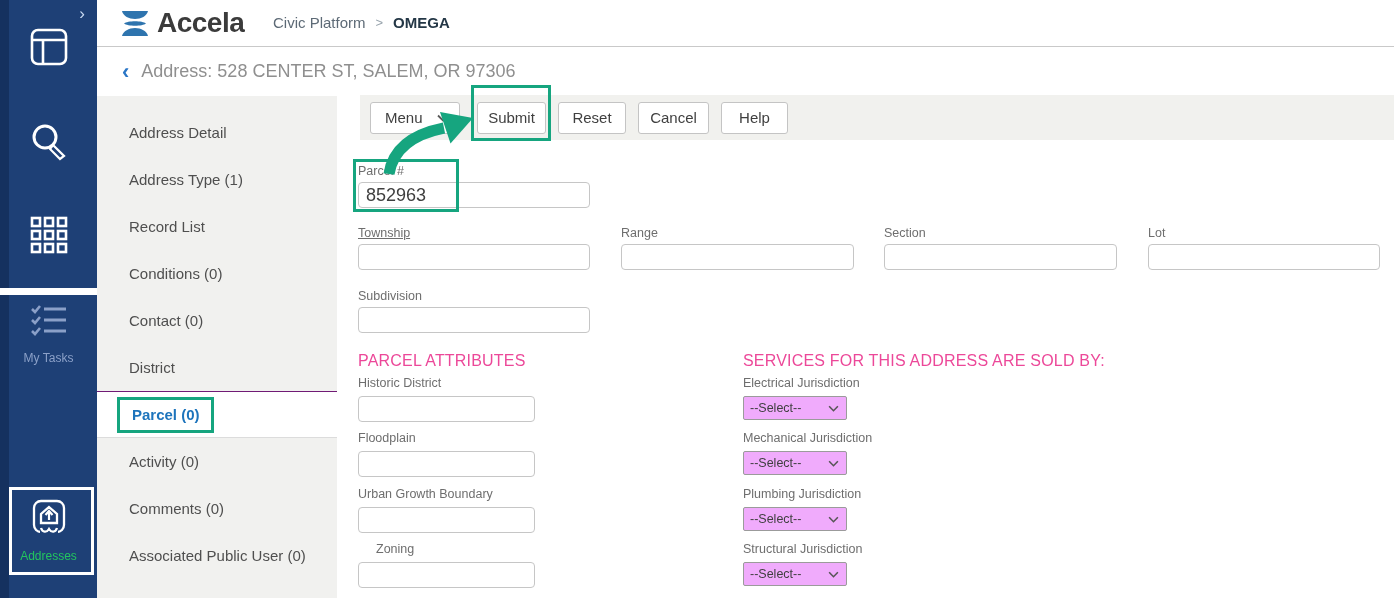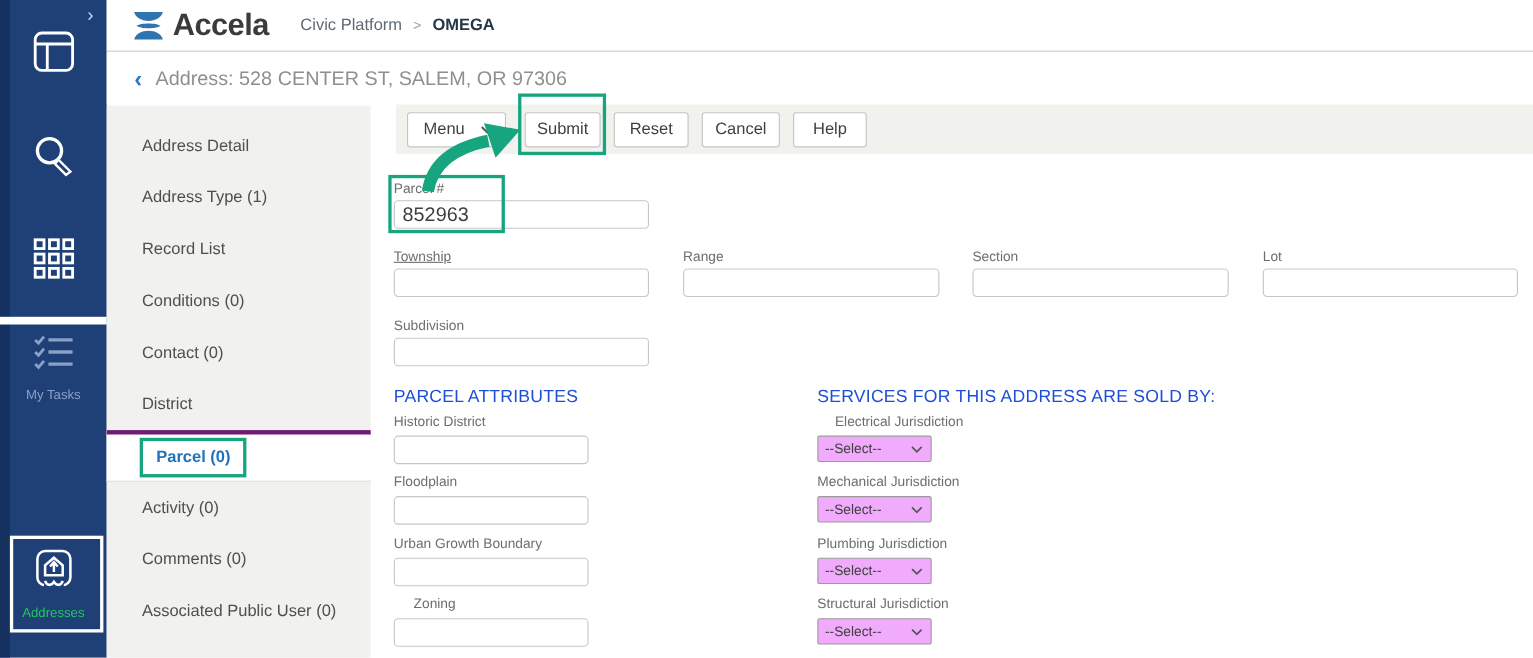--- a/index.html
+++ b/index.html
@@ -30,33 +30,33 @@
   .crumb-env { font-weight:bold; color:#243746; }
 
   
   .title-row { position:absolute; left:97px; top:48px; width:1297px; height:47px; background:#fff; display:flex; align-items:center; }
   .back-chev { margin-left:25px; color:#2a76c6; font-size:22px; font-weight:bold; line-height:20px; }
   .page-title { margin-left:12px; font-size:18px; color:#8f8f8f; }
 
   
   .nav-panel { position:absolute; left:97px; top:96px; width:240px; height:502px; background:#f1f1ef; padding-top:13px; }
   .nav-item { height:47px; display:flex; align-items:center; padding-left:32px; font-size:15px; color:#4f4f4f; cursor:pointer; }
-  .nav-item.selected { background:#ffffff; border-top:4px solid #701a75; border-bottom:1px solid #dcdcdc; padding-left:14px; }
+  .nav-item.selected { background:#ffffff; border-top:1px solid #701a75; border-bottom:1px solid #dcdcdc; padding-left:4px; }
   .nav-sel-box { margin-left:16px; border:3px solid #16a57f; padding:6px 11px 7px 12px; font-weight:bold; color:#1d74bc; }
 
   
   .toolbar { position:absolute; left:360px; top:95px; width:1034px; height:45px; background:#f1f1ee; display:flex; align-items:center; gap:12px; padding-left:10px; }
   .btn { height:32px; background:#ffffff; border:1px solid #c4c4c4; border-radius:3px; font-size:15px; color:#3f3f3f; display:flex; align-items:center; justify-content:center; font-family:inherit; cursor:pointer; }
   .btn-menu { width:90px; justify-content:space-between; padding:0 10px 0 14px; margin-right:5px; }
   .btn-submit { width:69px; } .btn-reset { width:68px; } .btn-cancel { width:71px; } .btn-help { width:67px; }
 
   
   .flabel { position:absolute; font-size:12.5px; color:#6e6e6e; white-space:nowrap; }
   .tbox { position:absolute; height:26px; border:1px solid #c6c6c6; border-radius:4px; background:#fff; font-size:18px; color:#3f3f3f; padding:0 7px; font-family:inherit; outline:none; }
-  .sect-head { position:absolute; font-size:16px; color:#1d4ed8; letter-spacing:0.2px; }
+  .sect-head { position:absolute; font-size:16px; color:#ec4899; letter-spacing:0.2px; }
   .sel { position:absolute; width:104px; height:24px; border:1px solid #9b9b9b; border-radius:2px; background:#f0abfc; display:flex; align-items:center; justify-content:space-between; padding:0 7px 0 6px; font-size:12.5px; color:#3f3f3f; cursor:pointer; }
 
   
   .anno-box { position:absolute; border:3px solid #16a57f; z-index:50; pointer-events:none; }
   .anno-arrow { position:absolute; z-index:51; pointer-events:none; }
 </style>
 </head>
 <body>
 
 <div class="rail">
@@ -196,21 +196,21 @@
 <input class="tbox" style="left: 358px; top: 451px; width: 177px;" value="">
 
 <div class="flabel" style="left:358px; top:487px;">Urban Growth Boundary</div>
 <input class="tbox" style="left: 358px; top: 507px; width: 177px;" value="">
 
 <div class="flabel" style="left:376px; top:542px;">Zoning</div>
 <input class="tbox" style="left: 358px; top: 562px; width: 177px;" value="">
 
 <div class="sect-head" style="left:743px; top:352px;">SERVICES FOR THIS ADDRESS ARE SOLD BY:</div>
 
-<div class="flabel" style="left:743px; top:376px;margin-left:16px;">Electrical Jurisdiction</div>
+<div class="flabel" style="left:743px; top:376px;">Electrical Jurisdiction</div>
 <div class="sel" style="left:743px; top:396px;">
   <span>--Select--</span>
   <svg width="11" height="7" viewBox="0 0 12 8" fill="none" stroke="#555" stroke-width="1.8">
       <path d="M1 1.5 L6 6.5 L11 1.5"></path>
     </svg>
 </div>
 
 <div class="flabel" style="left:743px; top:431px;">Mechanical Jurisdiction</div>
 <div class="sel" style="left:743px; top:451px;">
   <span>--Select--</span>

